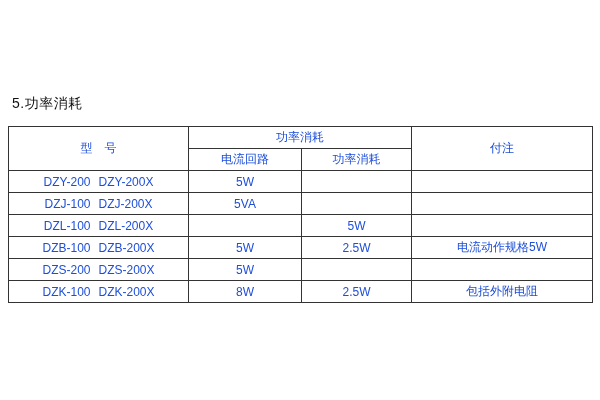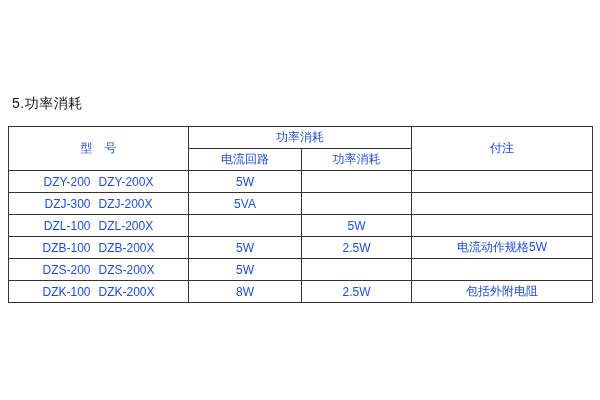--- a/index.html
+++ b/index.html
@@ -80,21 +80,21 @@
             <span>DZY-200X</span>
           </div>
         </td>
         <td>5W</td>
         <td></td>
         <td></td>
       </tr>
       <tr>
         <td>
           <div class="model-wrap">
-            <span>DZJ-300</span>
+            <span>DZJ-100</span>
             <span>DZJ-200X</span>
           </div>
         </td>
         <td>5VA</td>
         <td></td>
         <td></td>
       </tr>
       <tr>
         <td>
           <div class="model-wrap">

